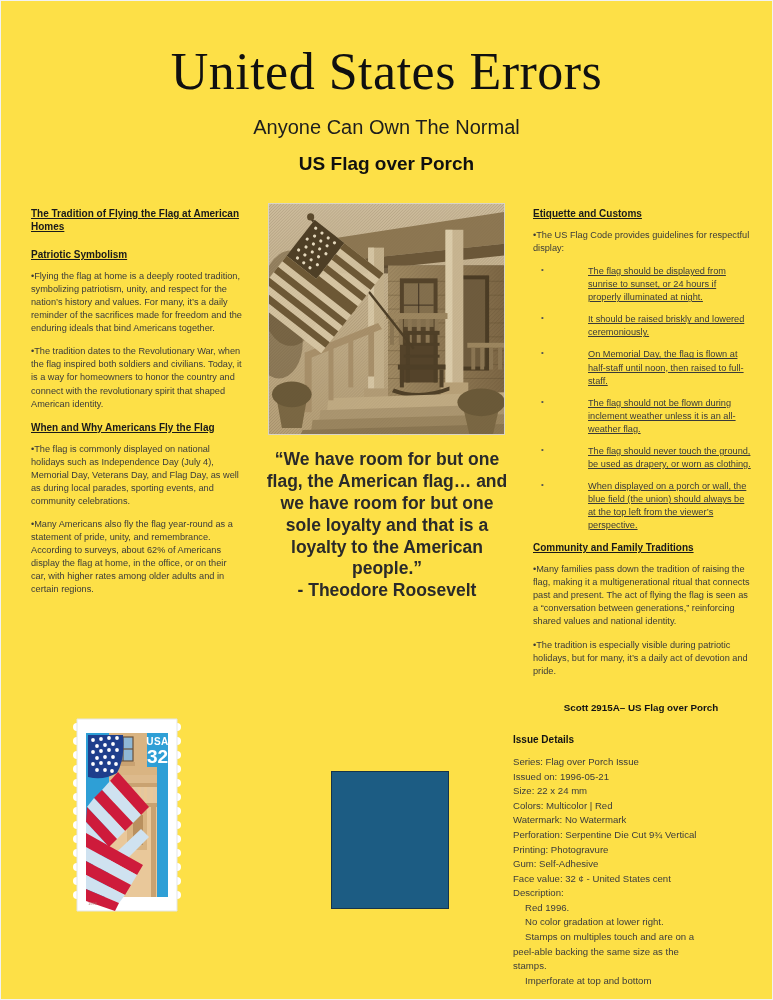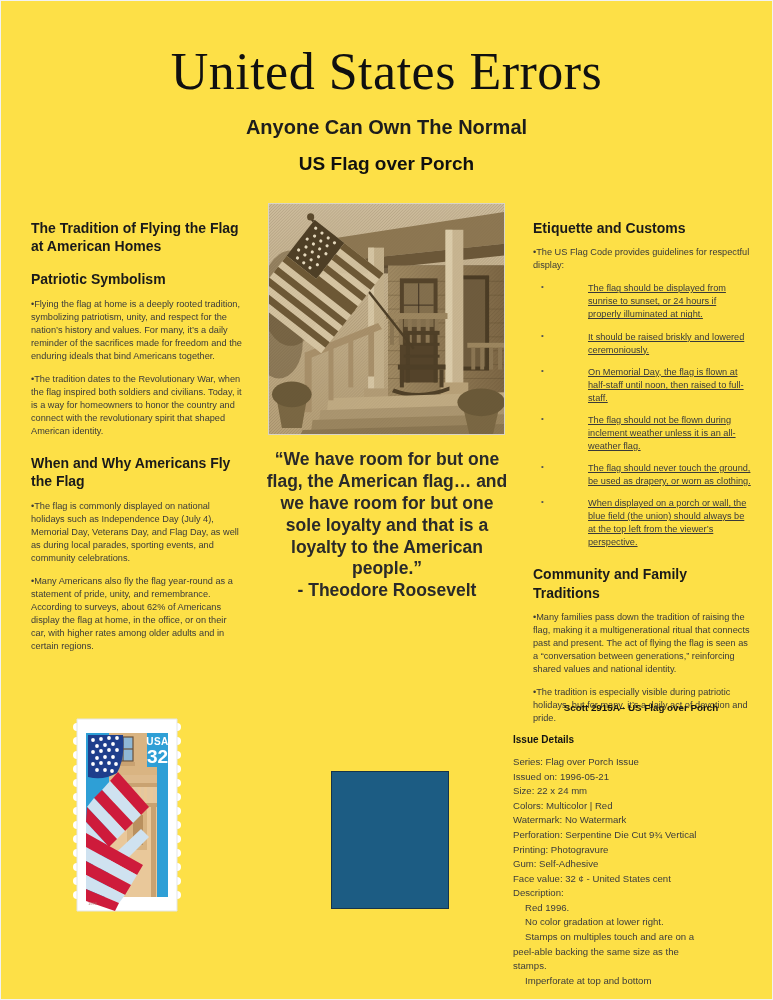--- a/index.html
+++ b/index.html
@@ -34,21 +34,21 @@
     color: #101010;
     font-weight: 400;
   }
   .subtitle {
     position: absolute;
     left: 0; right: 0;
     top: 115px;
     text-align: center;
     font-size: 20px;
     color: #1d1d1d;
-    font-weight: 700;
+    font-weight: 400;
   }
   .section-title {
     position: absolute;
     left: 0; right: 0;
     top: 152px;
     text-align: center;
     font-size: 19px;
     font-weight: bold;
     color: #101010;
   }
@@ -59,23 +59,24 @@
     font-size: 9.2px;
     line-height: 1.42;
     color: #3a3a3a;
   }
   .col-left  { left: 30px;  top: 202px; width: 212px; }
   .col-right { left: 532px; top: 202px; width: 218px; }
 
   .h-sub {
     font-weight: bold;
     color: #1a1a1a;
-    font-size: 14px;
-    margin: 16px 0 9px 0;
+    font-size: 10px;
+    margin: 4px 0 9px 0;
     line-height: 1.3;
+    text-decoration: underline;
   }
   .h-sub.spaced { margin-top: 15px; }
   .para {
     margin: 0 0 10px 0;
     text-align: left;
   }
   .bullets {
     margin: 4px 0 8px 0;
     padding: 0;
     list-style: none;

